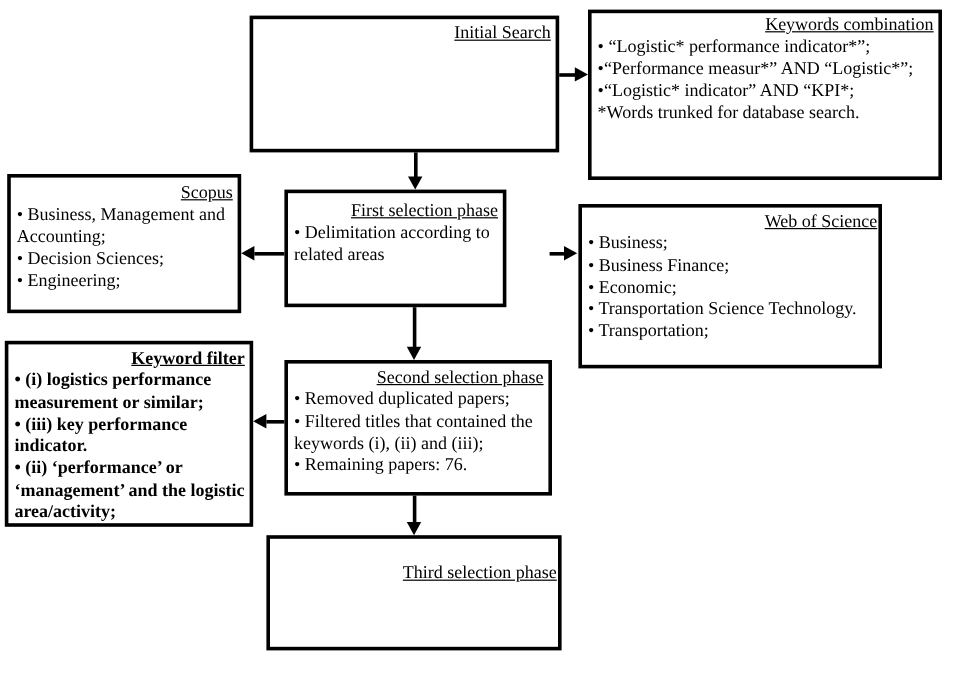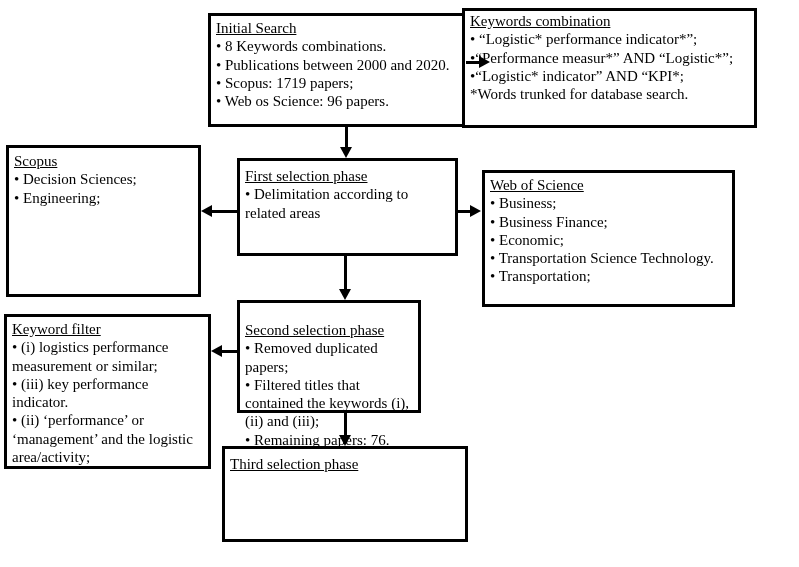--- a/index.html
+++ b/index.html
@@ -16,21 +16,21 @@
     position: absolute;
     box-sizing: border-box;
     border: 3px solid #000000;
     background: #ffffff;
     padding: 1px 4px 1px 5px;
     font-size: 15px;
     line-height: 1.22;
   }
   .fbox .title {
     display: block;
-    text-align: left;
+    text-align: right;
     text-decoration: underline;
   }
   .box-item { text-align: left; }
   .shaft { position: absolute; background: #000000; }
   .ahead { position: absolute; width: 0; height: 0; }
   .ahead.right {
     border-top: 6px solid transparent;
     border-bottom: 6px solid transparent;
     border-left: 11px solid #000000;
   }
@@ -45,83 +45,78 @@
     border-top: 11px solid #000000;
   }
 </style>
 </head>
 <body>
 
 <div class="canvas">
 
   <div class="fbox" style="left:208px; top:13px; width:258px; height:114px; padding-top:3px;">
     <span class="title">Initial Search</span>
-    <div>
-        <div class="box-item">• 8 Keywords combinations.</div>
-        <div class="box-item">• Publications between 2000 and 2020.</div>
-        <div class="box-item">• Scopus: 1719 papers;</div>
-        <div class="box-item">• Web os Science: 96 papers.</div>
-      </div>
   </div>
 
-  <div class="fbox" style="left:462px; top:8px; width:295px; height:120px;">
+  <div class="fbox" style="left:490px; top:8px; width:295px; height:142px;">
     <span class="title">Keywords combination</span>
     <div>
         <div class="box-item">• “Logistic* performance indicator*”;</div>
         <div class="box-item">•“Performance measur*” AND “Logistic*”;</div>
         <div class="box-item">•“Logistic* indicator” AND “KPI*;</div>
         <div class="box-item">*Words trunked for database search.</div>
       </div>
   </div>
 
-  <div class="fbox" style="left:6px; top:145px; width:195px; height:152px; padding-top:4px;">
+  <div class="fbox" style="left:6px; top:145px; width:195px; height:116px; padding-top:4px;">
     <span class="title">Scopus</span>
     <div>
+        <div class="box-item">• Business, Management and Accounting;</div>
         <div class="box-item">• Decision Sciences;</div>
         <div class="box-item">• Engineering;</div>
       </div>
   </div>
 
-  <div class="fbox" style="left:237px; top:158px; width:221px; height:98px; padding-top:6px;">
+  <div class="fbox" style="left:237px; top:158px; width:185px; height:98px; padding-top:6px;">
     <span class="title">First selection phase</span>
     <div>
         <div class="box-item">• Delimitation according to related areas</div>
       </div>
   </div>
 
   <div class="fbox" style="left:482px; top:142px; width:253px; height:137px; padding-top:3px; padding-right:1px;margin-top:28px;">
     <span class="title">Web of Science</span>
     <div>
         <div class="box-item">• Business;</div>
         <div class="box-item">• Business Finance;</div>
         <div class="box-item">• Economic;</div>
         <div class="box-item">• Transportation Science Technology.</div>
         <div class="box-item">• Transportation;</div>
       </div>
   </div>
 
-  <div class="fbox" style="left:4px; top:314px; width:207px; height:155px; padding-top:3px;">
+  <div class="fbox" style="left:4px; top:284px; width:207px; height:155px; padding-top:3px;font-weight:bold;">
     <span class="title">Keyword filter</span>
     <div>
         <div class="box-item">• (i) logistics performance measurement or similar;</div>
         <div class="box-item">• (iii) key performance indicator.</div>
         <div class="box-item">• (ii) ‘performance’ or ‘management’ and the logistic area/activity;</div>
       </div>
   </div>
 
-  <div class="fbox" style="left:237px; top:300px; width:184px; height:113px; padding-top:18px;">
+  <div class="fbox" style="left:237px; top:300px; width:223px; height:113px; padding-top:3px;">
     <span class="title">Second selection phase</span>
     <div>
         <div class="box-item">• Removed duplicated papers;</div>
         <div class="box-item">• Filtered titles that contained the keywords (i), (ii) and (iii);</div>
         <div class="box-item">• Remaining papers: 76.</div>
       </div>
   </div>
 
-  <div class="fbox" style="left:222px; top:446px; width:246px; height:96px; padding-top:6px; padding-right:1px;">
+  <div class="fbox" style="left:222px; top:446px; width:246px; height:96px; padding-top:20px; padding-right:1px;">
     <span class="title">Third selection phase</span>
   </div>
 
   <div>
     <div class="shaft" style="left:466px; top:61px; width:14px; height:3px;"></div>
     <div class="ahead right" style="left:479px; top:56px;"></div>
   </div>
 
   <div>
     <div class="shaft" style="left:345px; top:127px; width:3px; height:21px;"></div>

